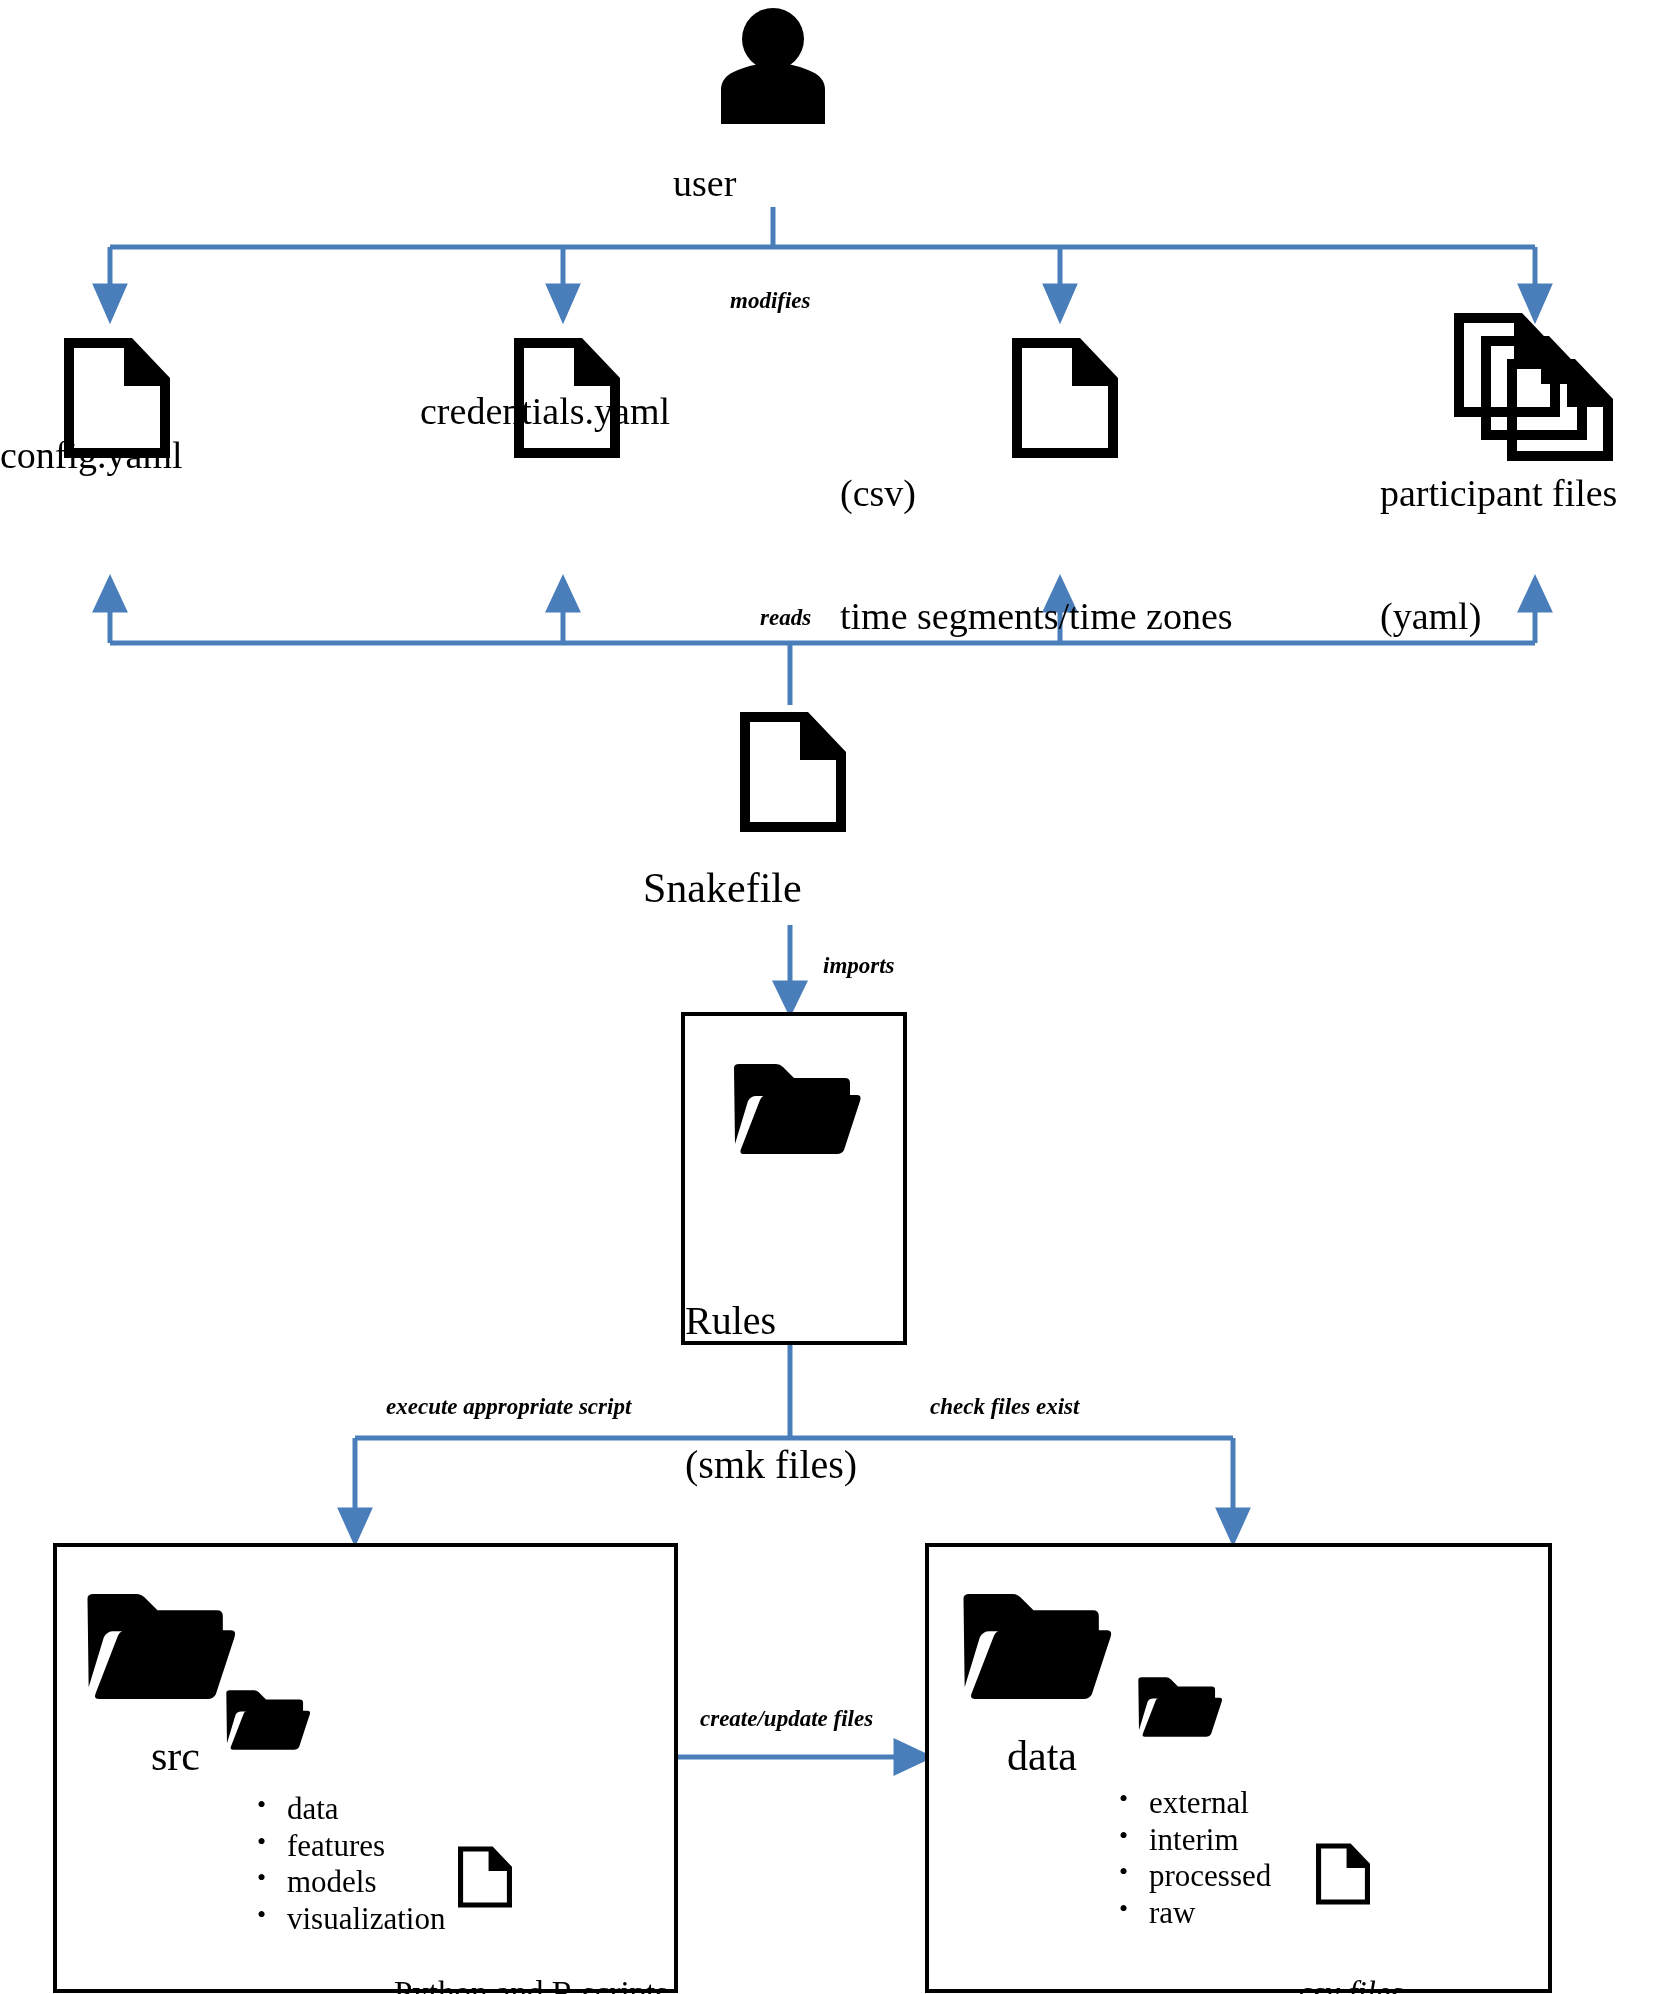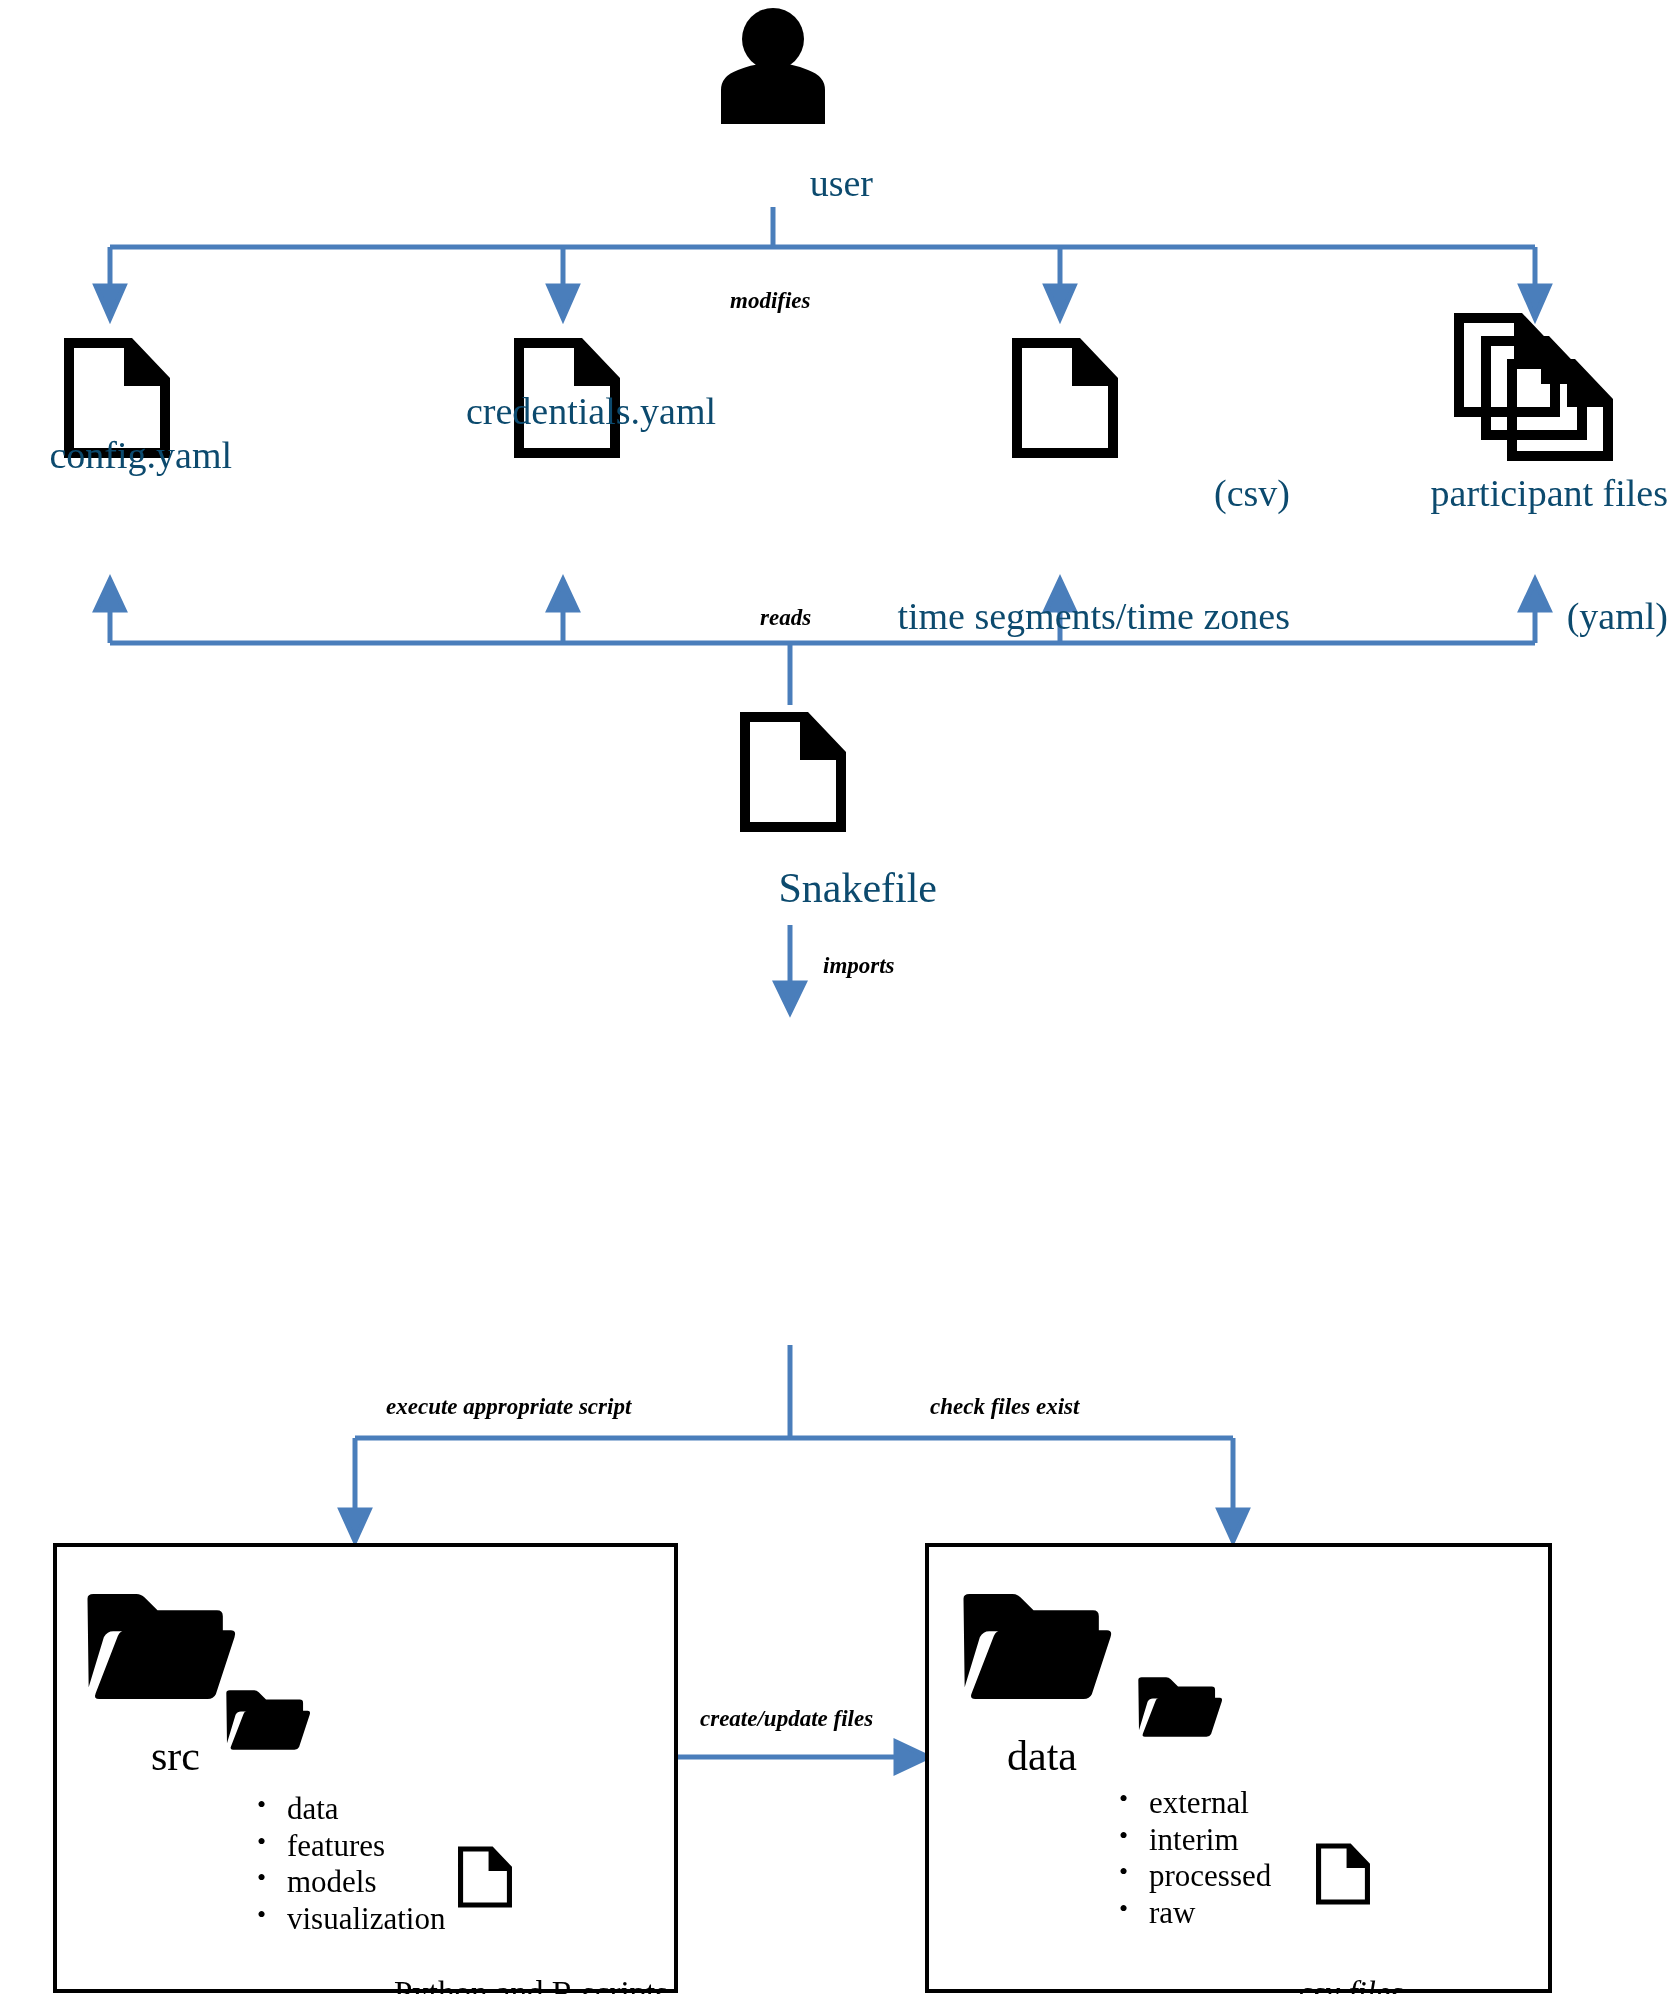--- a/index.html
+++ b/index.html
@@ -11,25 +11,25 @@
     font-family: "Liberation Serif", "DejaVu Serif", serif;
     color: #000000;
     overflow: hidden;
   }
   #diagram-root { position: absolute; inset: 0; }
   svg#edges { position: absolute; left: 0; top: 0; width: 1668px; height: 1994px; }
 
   .node { position: absolute; }
   .label {
     position: absolute;
-    text-align: right;
+    text-align: left;
     font-family: "Liberation Serif", "DejaVu Serif", serif;
     font-size: 38px;
     line-height: 1.08;
-    color: #0c4a6e;
+    color: #000000;
     white-space: pre;
   }
   .edge-label {
     position: absolute;
     font-family: "Liberation Serif", "DejaVu Serif", serif;
     font-style: italic;
     font-weight: bold;
     font-size: 23px;
     color: #000;
     white-space: nowrap;
@@ -172,20 +172,32 @@
 
   <div class="node" style="left:738px; top:710px; width:110px; height:124px;">
     <svg class="icon" width="110" height="124" viewBox="0 0 110 124">
       <path d="M2 2 L70 2 L108 42 L108 122 L2 122 Z M12 12 L12 112 L98 112 L98 50 L62 50 L62 12 Z M72 17 L93 40 L72 40 Z" fill="#000"></path>
     </svg>
   </div>
   <div class="label" style="left:643px; top:866px; width:294px; font-size:42px;">Snakefile</div>
 
   <div class="edge-label" style="left:823px; top:953px;">imports</div>
 
+  <div class="box" style="left:681px; top:1012px; width:226px; height:333px;">
+    <svg class="icon" width="130" height="90" viewBox="0 0 130 90" style="left:47px; top:48px;">
+      <g fill="#000">
+        <path d="M2 4 Q2 0 7 0 L44 0 Q48 0 51 3 L62 14 L113 14 Q118 14 118 19 L118 32 L24 32 Q19 32 16 37 L3 80 Z"></path>
+        <path d="M28 36 Q30 31 35 31 L125 31 Q130 31 128 37 L112 86 Q110 90 105 90 L12 90 Q7 90 9 85 Z"></path>
+      </g>
+    </svg>
+    <div class="label" style="left:0px; top:185px; width:226px; font-size:40px; line-height:1.2;">
+      <div>Rules</div>
+      <div>(smk files)</div>
+    </div>
+  </div>
 
   <div class="edge-label" style="left:386px; top:1394px;">execute appropriate script</div>
   <div class="edge-label" style="left:930px; top:1394px;">check files exist</div>
 
   <div class="box" style="left:53px; top:1543px; width:625px; height:450px;">
 
     <svg class="icon" width="152" height="105" viewBox="0 0 130 90" style="left:28px; top:47px;">
       <g fill="#000">
         <path d="M2 4 Q2 0 7 0 L44 0 Q48 0 51 3 L62 14 L113 14 Q118 14 118 19 L118 32 L24 32 Q19 32 16 37 L3 80 Z"></path>
         <path d="M28 36 Q30 31 35 31 L125 31 Q130 31 128 37 L112 86 Q110 90 105 90 L12 90 Q7 90 9 85 Z"></path>

